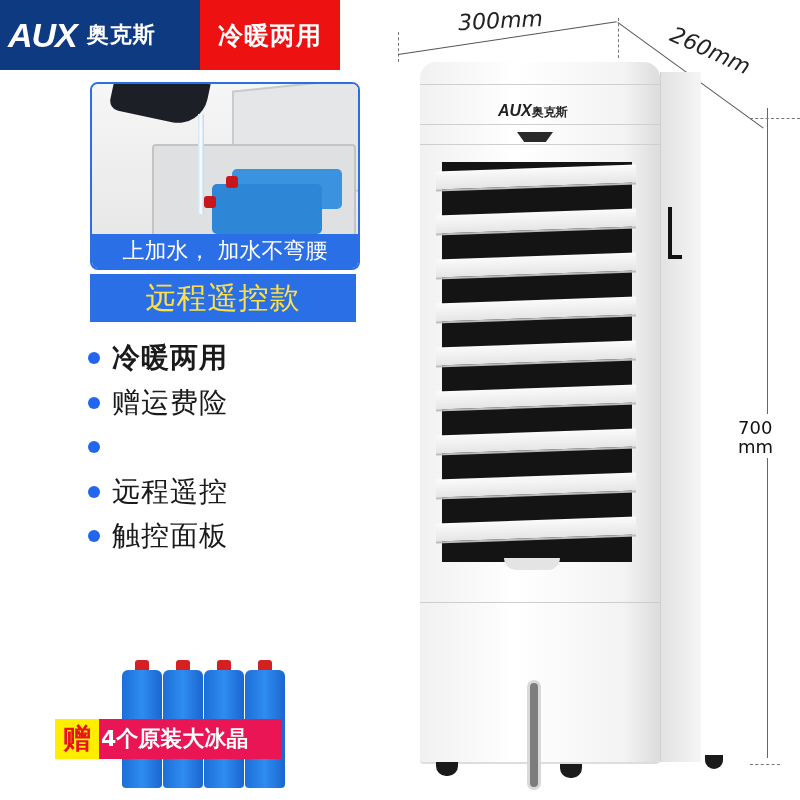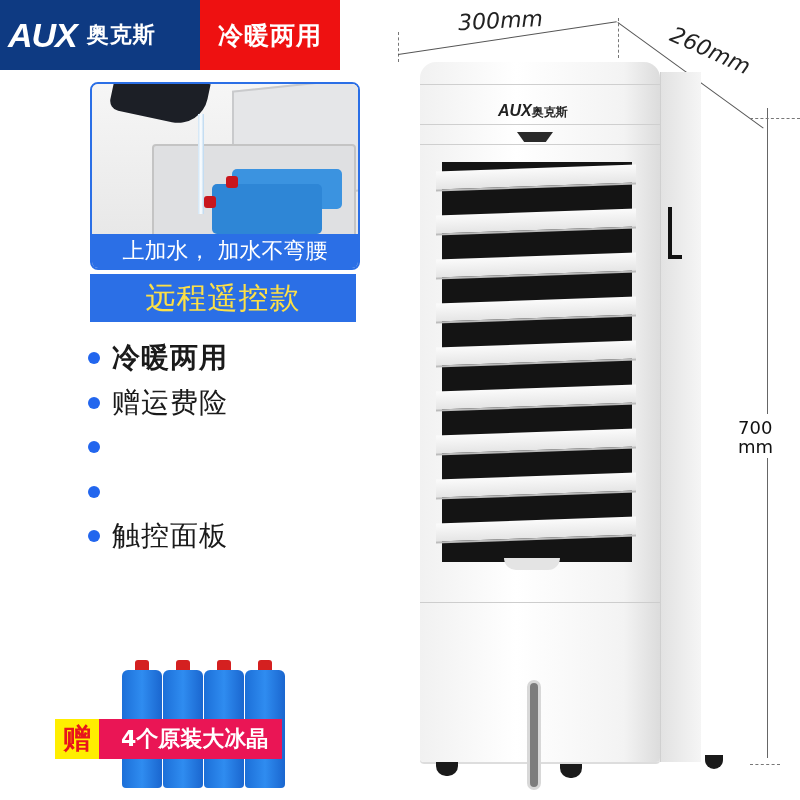--- a/index.html
+++ b/index.html
@@ -28,21 +28,21 @@
   .feature{display:flex;align-items:center;height:44.5px;}
   .dot{width:12px;height:12px;border-radius:50%;background:#2266ee;margin-right:12px;flex:none;}
   .feature-text{font-size:28px;color:#1a1a1a;letter-spacing:1px;}
   .feature.bold .feature-text{font-weight:bold;}
   .feature.tight .dot{margin-right:3px;}
   
   .bottles{left:122px;top:660px;width:160px;height:130px;}
   .bottle{position:absolute;top:10px;width:40px;height:118px;background:linear-gradient(90deg,#1c6fd8,#2f8cf0,#1a66cf);border-radius:6px 6px 4px 4px;}
   .bottle-cap{position:absolute;top:0;width:14px;height:14px;background:#d42020;border-radius:3px;}
   .gift-tag{left:55px;top:719px;width:44px;height:40px;background:#ffee00;color:#e8141c;font-weight:bold;font-size:28px;display:flex;align-items:center;justify-content:center;}
-  .gift-bar{left:99px;top:719px;width:183px;height:40px;background:#ea1555;color:#fff;font-weight:bold;font-size:22px;display:flex;align-items:center;padding-left:22px;box-sizing:border-box;}
+  .gift-bar{left:99px;top:719px;width:183px;height:40px;background:#ea1555;color:#fff;font-weight:bold;font-size:22px;display:flex;align-items:center;padding-left:2px;box-sizing:border-box;}
   
   .dim-text{font-family:"DejaVu Sans",sans-serif;font-style:italic;color:#222;font-size:22px;}
   .cooler-body{left:400px;top:62px;width:280px;height:705px;margin-left:20px;}
   .front{position:absolute;left:0;top:0;width:240px;height:700px;background:linear-gradient(90deg,#f1f1f1,#ffffff 40%,#f3f3f3 85%,#dcdcdc);border-radius:16px 16px 4px 4px;box-shadow:0 2px 0 #ddd;}
   .side{position:absolute;left:240px;top:10px;width:40px;height:690px;background:linear-gradient(90deg,#e2e2e2,#f5f5f5);border-left:1px solid #d0d0d0;}
   .top-band{position:absolute;left:0;width:240px;height:1px;background:#cfcfcf;}
   .device-logo{position:absolute;left:78px;top:40px;font-family:"Liberation Sans",sans-serif;font-weight:bold;font-style:italic;font-size:16px;color:#222;}
   .device-logo span{font-style:normal;font-size:12px;font-weight:bold;}
   .sensor{position:absolute;left:97px;top:70px;width:36px;height:10px;background:#2a2a2a;clip-path:polygon(0 0,100% 0,80% 100%,20% 100%);}
   .grille{position:absolute;left:22px;top:100px;width:190px;height:400px;background:#141414;}
@@ -93,20 +93,21 @@
   </div>
   <div class="feature">
     <span class="dot"></span>
     <span class="feature-text">赠运费险</span>
   </div>
   <div class="feature">
     <span class="dot"></span>
   </div>
   <div class="feature">
     <span class="dot"></span>
+    <span class="feature-text">远程遥控</span>
   </div>
   <div class="feature">
     <span class="dot"></span>
     <span class="feature-text">触控面板</span>
   </div>
 </div>
 
 <div class="abs bottles">
   <div class="bottle-cap" style="left:13px;"></div>
   <div class="bottle" style="left:0;"></div>

